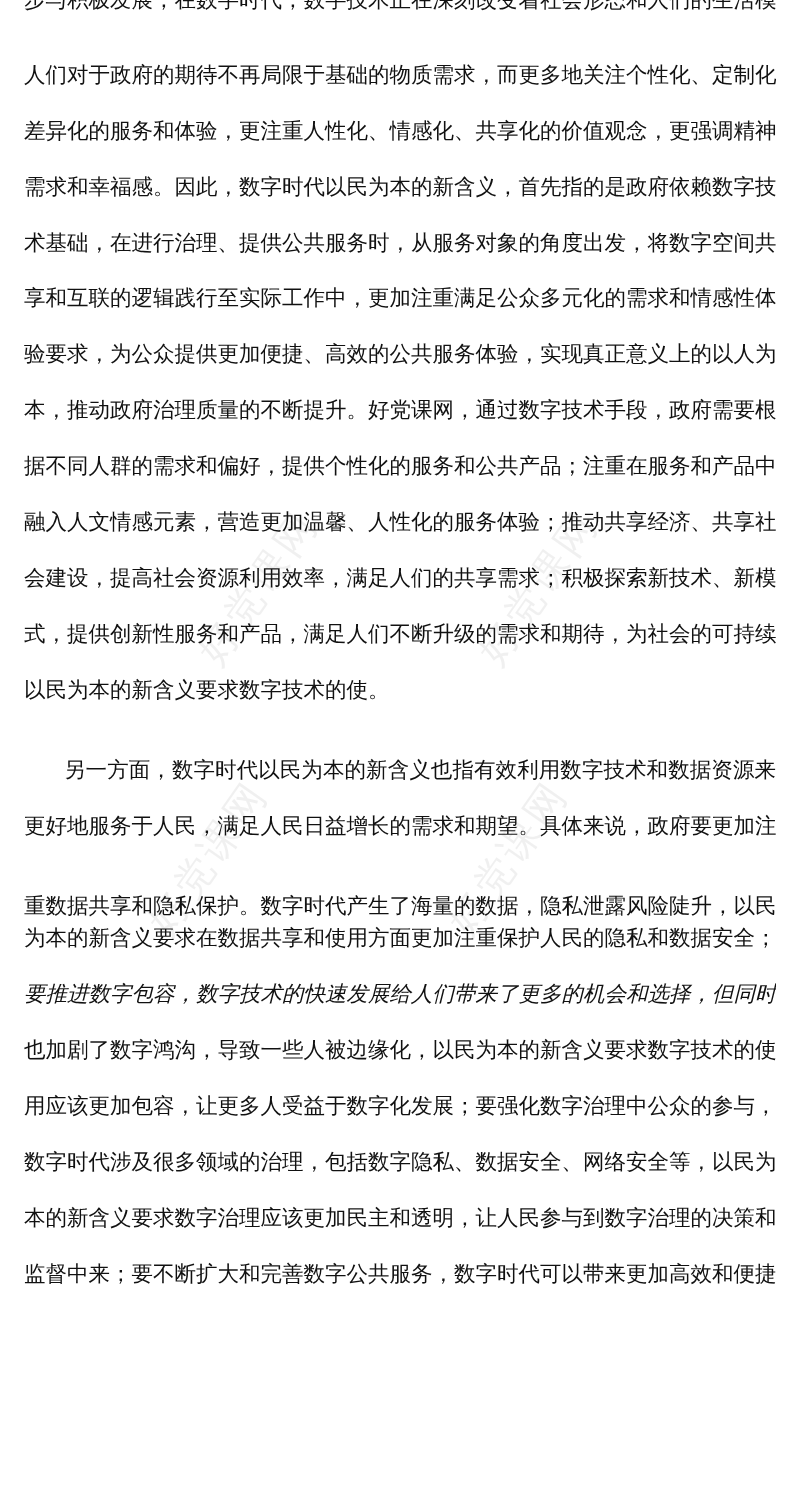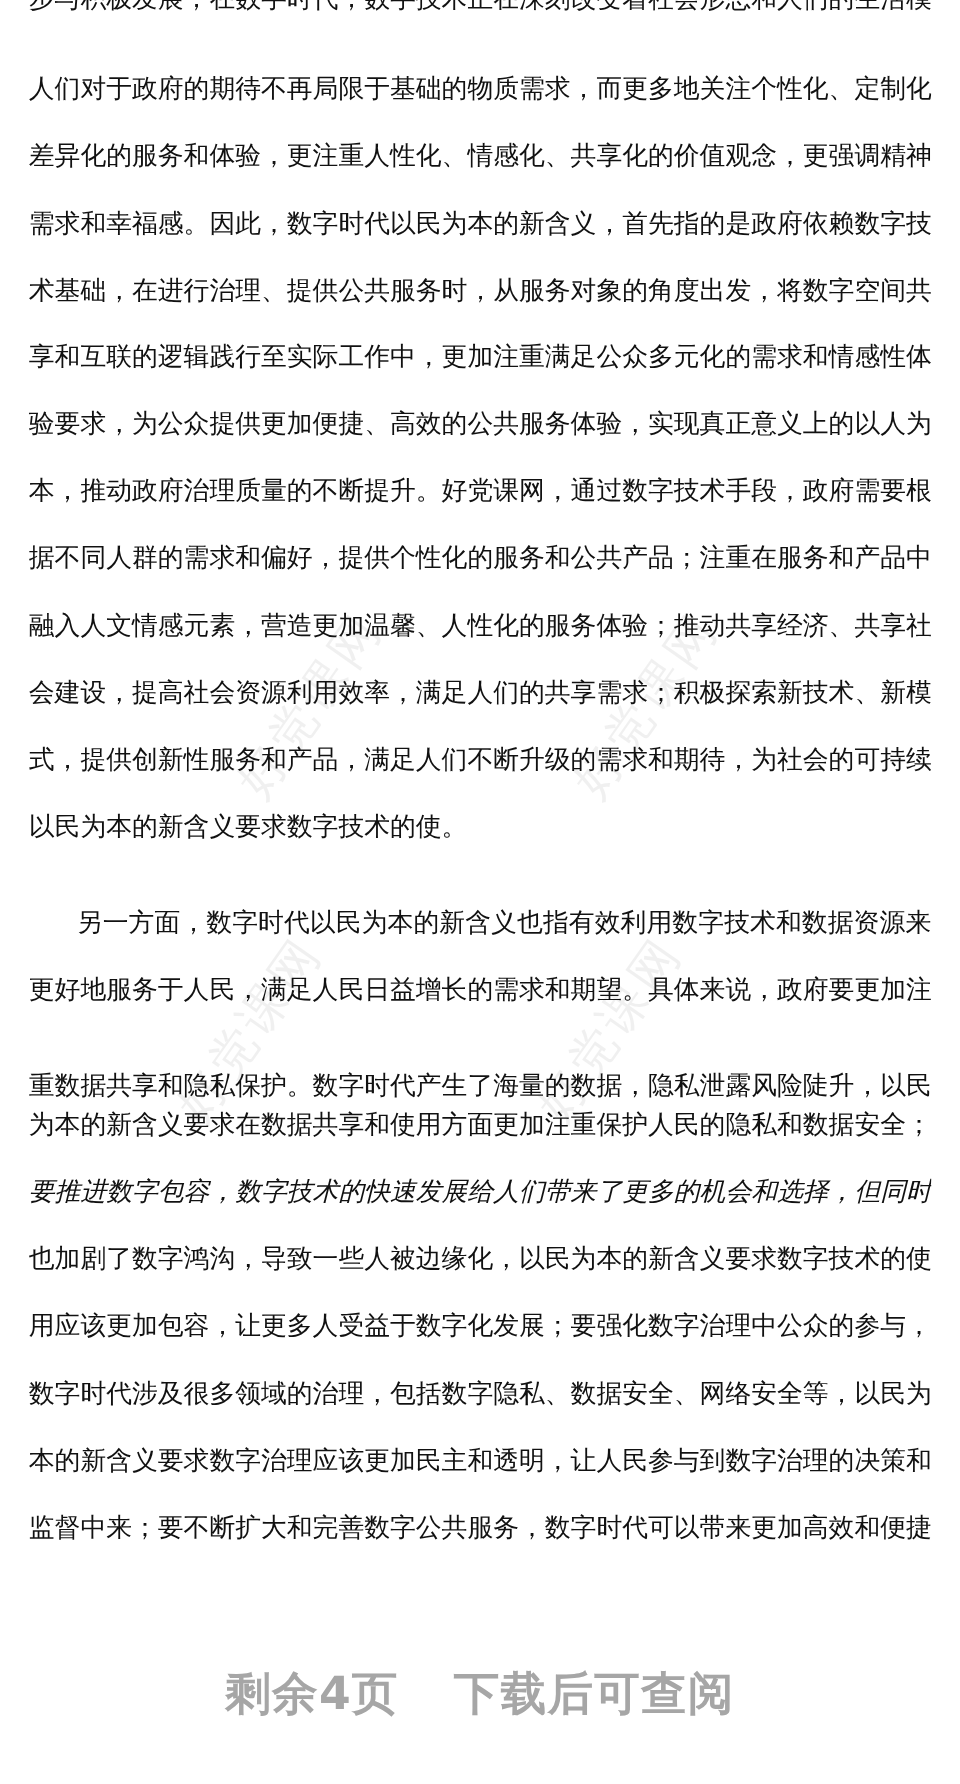--- a/index.html
+++ b/index.html
@@ -108,17 +108,14 @@
     <div class="line" style="top:866px;margin-top:24px;">重数据共享和隐私保护。数字时代产生了海量的数据，隐私泄露风险陡升，以民</div>
     <div class="line" style="top:922px;">为本的新含义要求在数据共享和使用方面更加注重保护人民的隐私和数据安全；</div>
     <div class="line" style="top:978px;font-style:italic;">要推进数字包容，数字技术的快速发展给人们带来了更多的机会和选择，但同时</div>
     <div class="line" style="top:1034px;">也加剧了数字鸿沟，导致一些人被边缘化，以民为本的新含义要求数字技术的使</div>
     <div class="line" style="top:1090px;">用应该更加包容，让更多人受益于数字化发展；要强化数字治理中公众的参与，</div>
     <div class="line" style="top:1146px;">数字时代涉及很多领域的治理，包括数字隐私、数据安全、网络安全等，以民为</div>
     <div class="line" style="top:1202px;">本的新含义要求数字治理应该更加民主和透明，让人民参与到数字治理的决策和</div>
     <div class="line" style="top:1258px;">监督中来；要不断扩大和完善数字公共服务，数字时代可以带来更加高效和便捷</div>
   </div>
 
-  <div class="footer-notice">
-    <span>剩余4页</span><span class="gap"></span><span>下载后可查阅</span>
-  </div>
 
 </div>
 
 </body></html>

